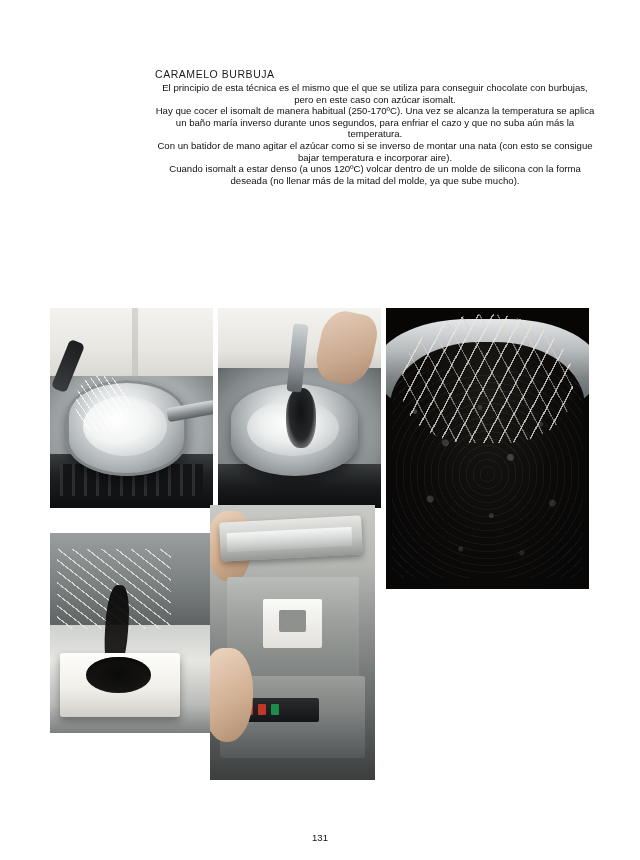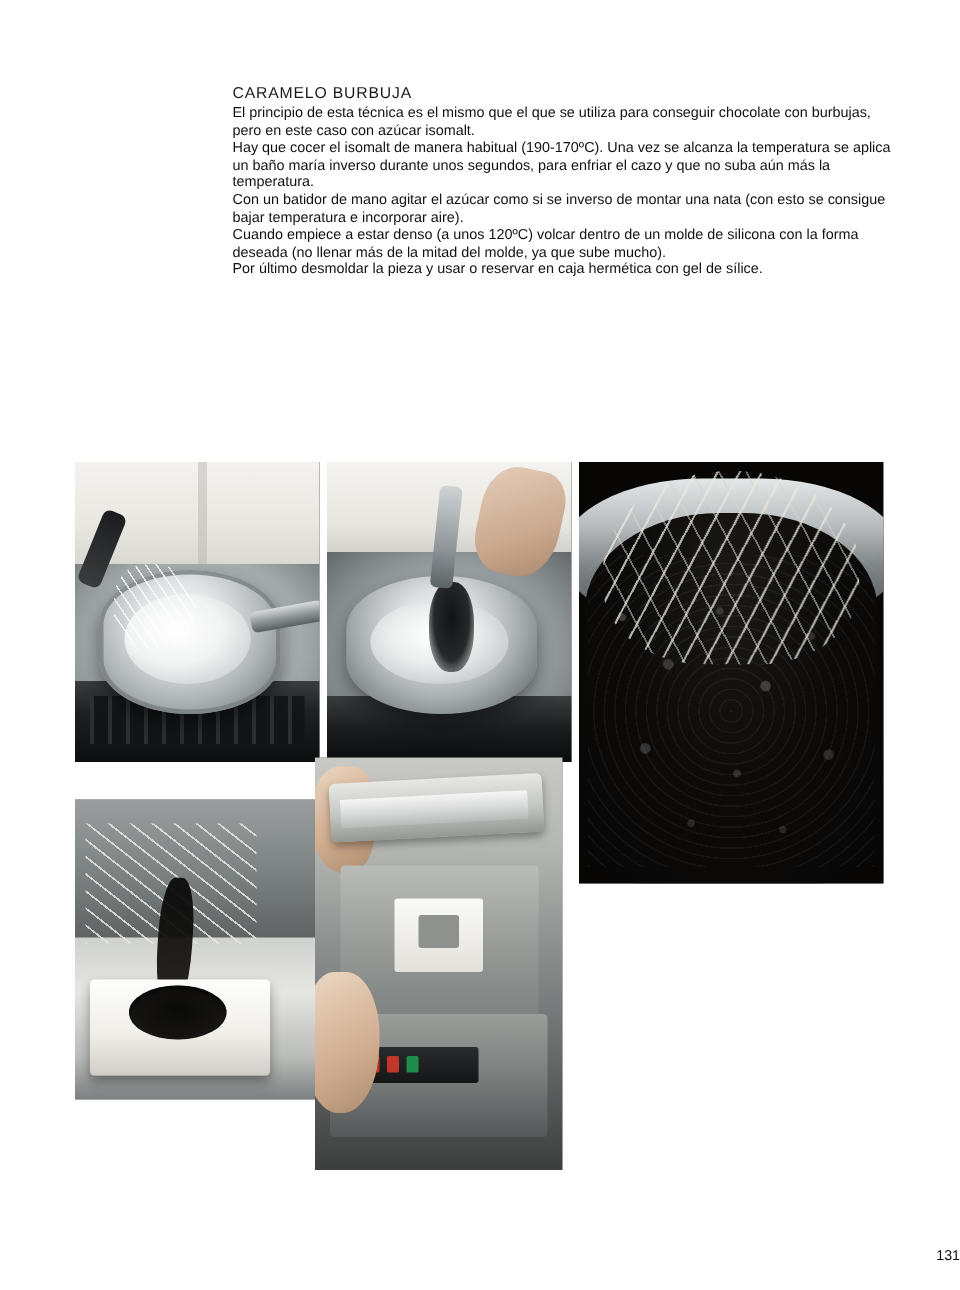--- a/index.html
+++ b/index.html
@@ -13,36 +13,36 @@
     position: relative;
     font-family: "Liberation Sans", sans-serif;
     color: #000;
     overflow: hidden;
   }
 
   
   .text-block {
     position: absolute;
     left: 155px;
-    top: 56px;
+    top: 68px;
     width: 440px;
   }
   .recipe-title {
     font-size: 10.5px;
     letter-spacing: 0.55px;
     color: #1a1a1a;
     margin: 0 0 2px 0;
     font-weight: 400;
   }
   .para {
     font-size: 9.6px;
     line-height: 11.6px;
     margin: 0;
     color: #111;
-    text-align: left;
+    text-align: center;
   }
 
   
   .photos {
     position: absolute;
     left: 0;
     top: 0;
     width: 640px;
     height: 860px;
     pointer-events: none;
@@ -303,35 +303,34 @@
     background: linear-gradient(150deg, #edd8c3 0%, #d0ad90 60%, #ab8c70 100%);
     border-radius: 40% 45% 50% 45%;
   }
 
   
   .page-number {
     position: absolute;
     left: 0;
     top: 832px;
     width: 100%;
-    text-align: right;
+    text-align: center;
     font-size: 9.5px;
     color: #111;
   }
 </style>
 </head>
 <body>
 
 <div class="text-block">
   <h1 class="recipe-title">CARAMELO BURBUJA</h1>
   <p class="para">El principio de esta técnica es el mismo que el que se utiliza para conseguir chocolate con burbujas, pero en este caso con azúcar isomalt.</p>
-  <p class="para">Hay que cocer el isomalt de manera habitual (190-170ºC). Una vez se alcanza la temperatura se aplica un baño maría inverso durante unos segundos, para enfriar el cazo y que no suba aún más la temperatura.</p>
+  <p class="para">Hay que cocer el isomalt de manera habitual (250-170ºC). Una vez se alcanza la temperatura se aplica un baño maría inverso durante unos segundos, para enfriar el cazo y que no suba aún más la temperatura.</p>
   <p class="para">Con un batidor de mano agitar el azúcar como si se inverso de montar una nata (con esto se consigue bajar temperatura e incorporar aire).</p>
-  <p class="para">Cuando empiece a estar denso (a unos 120ºC) volcar dentro de un molde de silicona con la forma deseada (no llenar más de la mitad del molde, ya que sube mucho).</p>
-  <p class="para">Por último desmoldar la pieza y usar o reservar en caja hermética con gel de sílice.</p>
+  <p class="para">Cuando isomalt a estar denso (a unos 120ºC) volcar dentro de un molde de silicona con la forma deseada (no llenar más de la mitad del molde, ya que sube mucho).</p>
 </div>
 
 <div class="photos">
 
   <div class="photo p1" style="left:50px; top:308px; width:163px; height:200px;">
     <div class="inner">
       <div class="chefcoat"></div>
       <div class="stovebar"></div>
       <div class="grate"></div>
       <div class="pan"></div>

